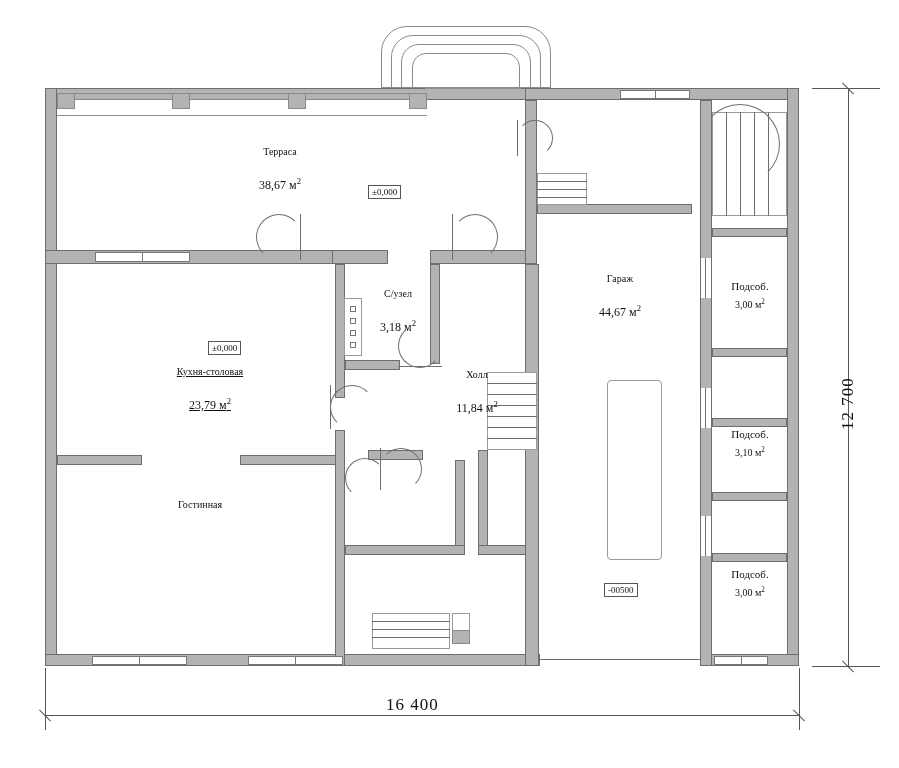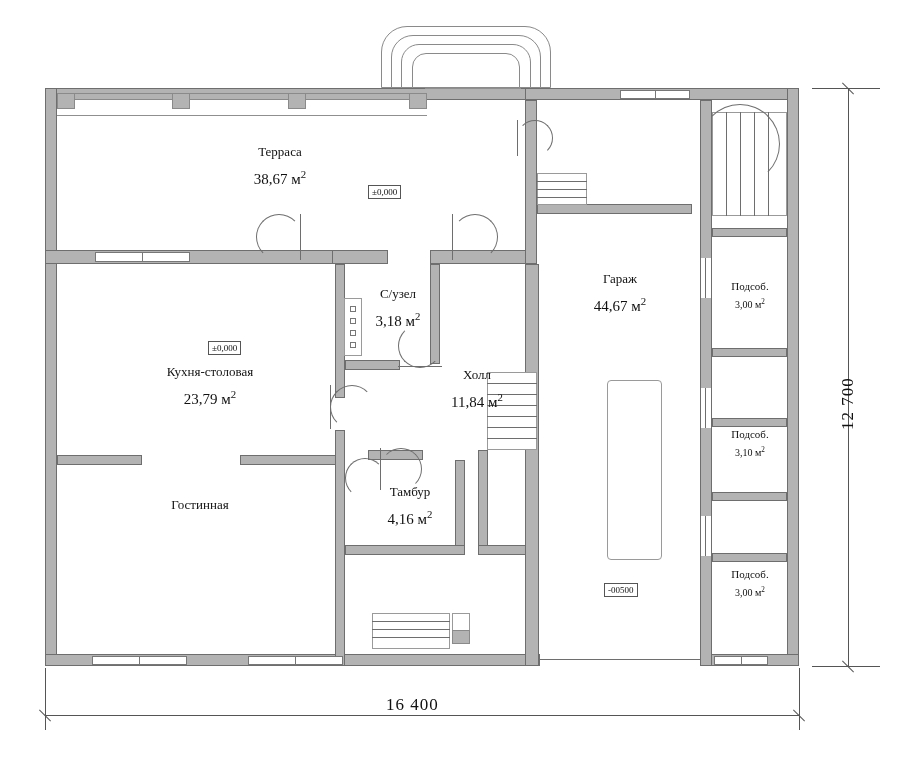--- a/index.html
+++ b/index.html
@@ -34,27 +34,27 @@
     background: #ffffff;
     box-sizing: border-box;
   }
   .label {
     position: absolute;
     text-align: center;
     color: #111111;
     white-space: nowrap;
   }
   .label .name {
-    font-size: 13px;
+    font-size: 10px;
     line-height: 18px;
   }
   .label .area {
-    font-size: 15px;
+    font-size: 12px;
     line-height: 16px;
-    margin-top: 5px;
+    margin-top: 12px;
   }
   .label.small .name { font-size: 11px; line-height: 13px; font-family: Liberation Serif, serif; }
   .label.small .area { font-size: 10px; line-height: 12px; margin-top: 3px; }
   .levelmark {
     position: absolute;
     border: 1px solid #555555;
     background: #ffffff;
     font-size: 9px;
     line-height: 12px;
     padding: 0 3px;
@@ -277,43 +277,39 @@
   <div class="niche-sq" style="left:350px; top:306px;"></div>
   <div class="niche-sq" style="left:350px; top:318px;"></div>
   <div class="niche-sq" style="left:350px; top:330px;"></div>
   <div class="niche-sq" style="left:350px; top:342px;"></div>
 
   <div class="label" style="left:190px; top:143px; width:180px;">
     <div class="name">Терраса</div>
     <div class="area">38,67 м<sup>2</sup></div>
   </div>
 
-  <div class="label" style="left:110px; top:363px; width:200px;">
+  <div class="label" style="left:110px; top:363px; width:200px;text-decoration:underline;">
     <div class="name">Кухня-столовая</div>
     <div class="area">23,79 м<sup>2</sup></div>
   </div>
 
   <div class="label" style="left:110px; top:496px; width:180px;">
     <div class="name">Гостинная</div>
   </div>
 
   <div class="label" style="left:343px; top:285px; width:110px;">
     <div class="name">С/узел</div>
     <div class="area">3,18 м<sup>2</sup></div>
   </div>
 
   <div class="label" style="left:427px; top:366px; width:100px;">
     <div class="name">Холл</div>
     <div class="area">11,84 м<sup>2</sup></div>
   </div>
 
-  <div class="label" style="left:355px; top:483px; width:110px;">
-    <div class="name">Тамбур</div>
-    <div class="area">4,16 м<sup>2</sup></div>
-  </div>
 
   <div class="label" style="left:560px; top:270px; width:120px;">
     <div class="name">Гараж</div>
     <div class="area">44,67 м<sup>2</sup></div>
   </div>
 
   <div class="label small" style="left:712px; top:280px; width:76px;">
     <div class="name">Подсоб.</div>
     <div class="area">3,00 м<sup>2</sup></div>
   </div>

